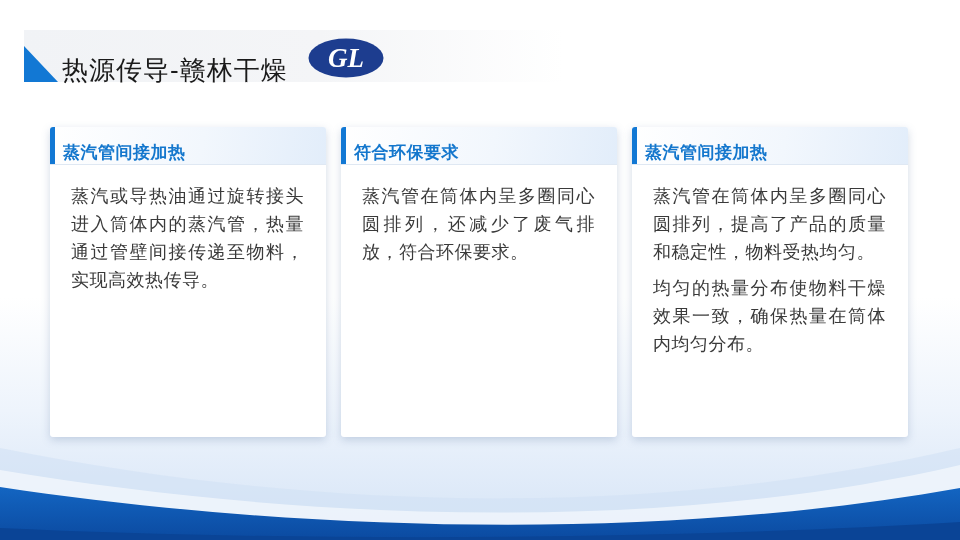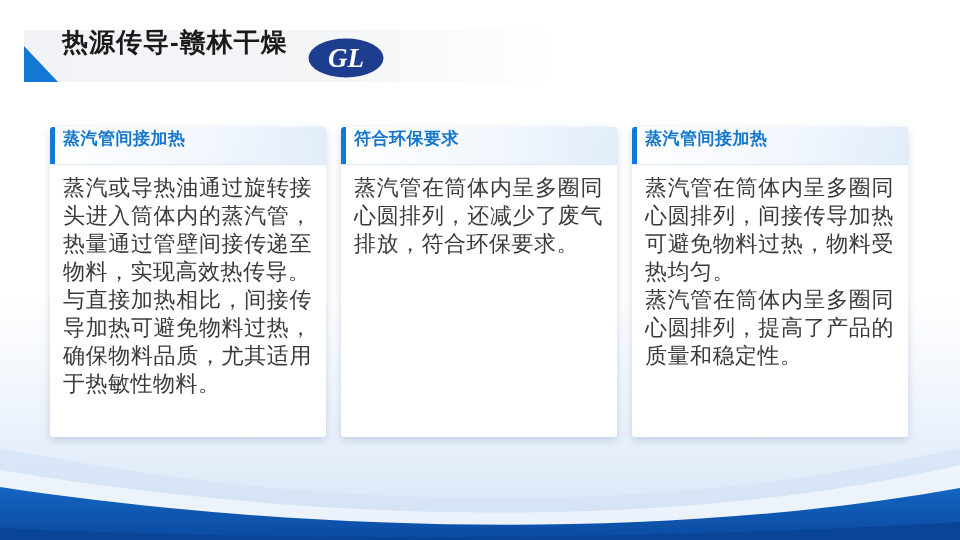--- a/index.html
+++ b/index.html
@@ -11,40 +11,40 @@
   
   .header-band{
     position:absolute;left:24px;top:30px;width:540px;height:52px;
     background:linear-gradient(90deg,#f1f3f6 0%,#f4f5f7 55%,rgba(255,255,255,0) 100%);
   }
   .corner-triangle{
     position:absolute;left:24px;top:46px;width:34px;height:36px;
     background:#1278d4;clip-path:polygon(0 0,0 100%,100% 100%);
   }
   .page-title{
-    position:absolute;left:62px;top:16px;height:52px;line-height:52px;
-    font-size:26px;font-weight:bold;color:#1a1a1a;letter-spacing:1px;white-space:nowrap;
+    position:absolute;left:62px;top:44px;height:52px;line-height:52px;
+    font-size:26px;font-weight:normal;color:#1a1a1a;letter-spacing:1px;white-space:nowrap;
   }
   .logo{position:absolute;left:307px;top:37px;width:78px;height:42px;}
   
   .cards{position:absolute;left:50px;top:127px;width:860px;display:flex;gap:15px;}
   .card{
     width:276px;height:310px;background:#ffffff;border-radius:3px;
     box-shadow:0 3px 9px rgba(90,120,160,.28);overflow:hidden;flex:none;
   }
   .card-header{
-    position:relative;height:37px;display:flex;align-items:flex-start;
+    position:relative;height:37px;display:flex;align-items:flex-end;
     background:linear-gradient(100deg,#ffffff 0%,#f2f7fd 55%,#e2edfa 100%);
     box-shadow:0 1px 0 rgba(175,198,226,.4);
   }
   .card-accent{position:absolute;left:0;top:0;width:5px;height:100%;background:#1278d4;}
   .card-title{padding-left:13px;font-size:17px;font-weight:bold;color:#1477cd;letter-spacing:.5px;}
   .card-body{padding:10px 14px 0 13px;}
   .card-body p{
-    margin:0;font-size:22px;line-height:28px;color:#3a3a3a;
+    margin:8px;font-size:18px;line-height:28px;color:#3a3a3a;
     letter-spacing:.5px;text-align:justify;text-justify:inter-ideograph;
   }
   
   .bottom-wave{position:absolute;left:0;bottom:0;width:960px;height:170px;display:block;}
 </style>
 </head>
 <body>
 
 <div class="slide">
 
@@ -71,39 +71,38 @@
 
   <div class="cards">
 
     <div class="card">
       <div class="card-header">
         <span class="card-accent"></span>
         <span class="card-title">蒸汽管间接加热</span>
       </div>
       <div class="card-body">
         <p>蒸汽或导热油通过旋转接头进入筒体内的蒸汽管，热量通过管壁间接传递至物料，实现高效热传导。</p>
-        <p>与直接加热相比，间接传导加热可避免物料过热，确保物料品质，尤其适用于热敏性物料。</p>
       </div>
     </div>
 
     <div class="card">
       <div class="card-header">
         <span class="card-accent"></span>
         <span class="card-title">符合环保要求</span>
       </div>
       <div class="card-body">
         <p>蒸汽管在筒体内呈多圈同心圆排列，还减少了废气排放，符合环保要求。</p>
       </div>
     </div>
 
     <div class="card">
       <div class="card-header">
         <span class="card-accent"></span>
         <span class="card-title">蒸汽管间接加热</span>
       </div>
       <div class="card-body">
-        <p>蒸汽管在筒体内呈多圈同心圆排列，间接传导加热可避免物料过热，物料受热均匀。</p>
-        <p>蒸汽管在筒体内呈多圈同心圆排列，提高了产品的质量和稳定性。</p>
+        <p>蒸汽管在筒体内呈多圈同心圆排列，提高了产品的质量和稳定性，物料受热均匀。</p>
+        <p>均匀的热量分布使物料干燥效果一致，确保热量在筒体内均匀分布。</p>
       </div>
     </div>
 
   </div>
 </div>
 
 </body></html>

